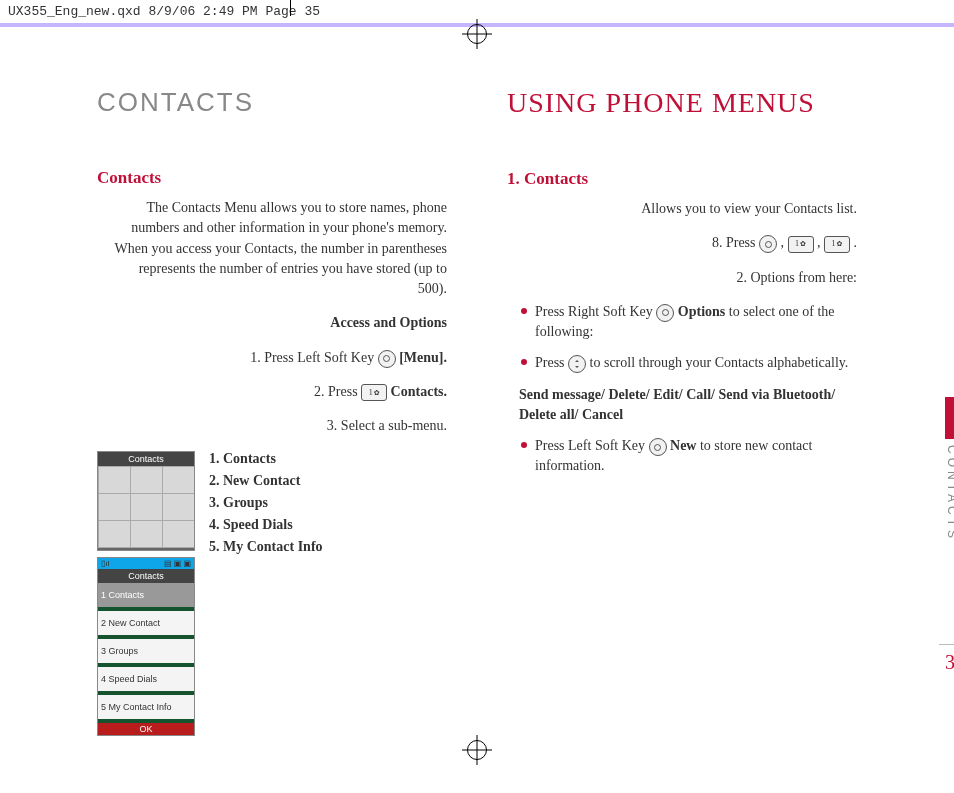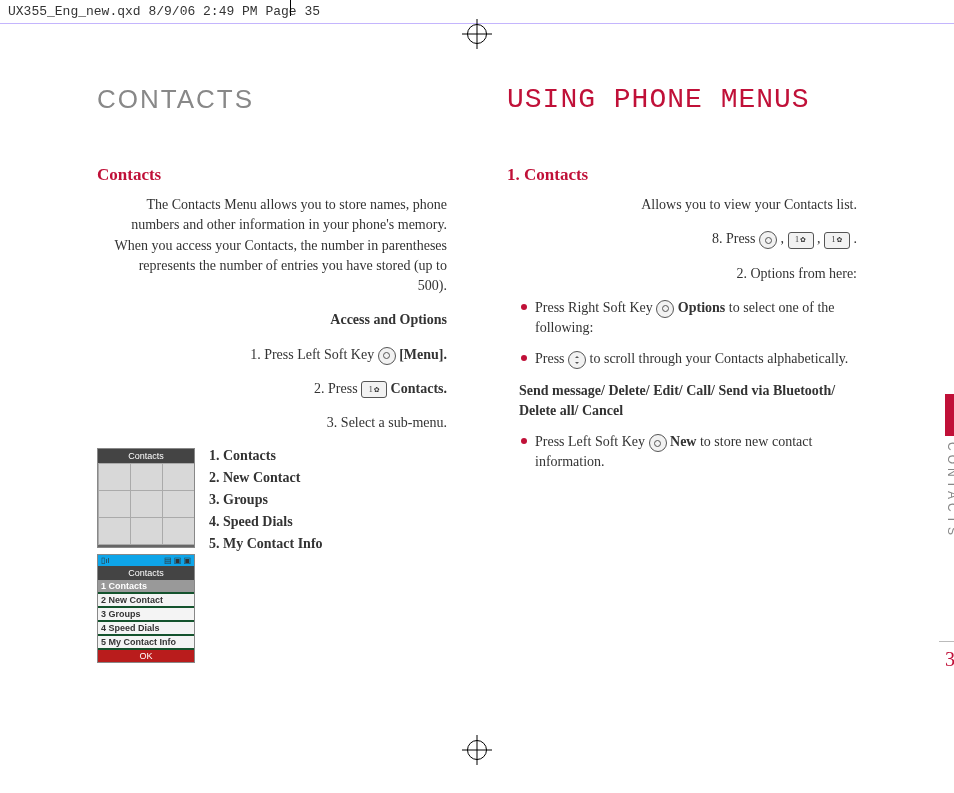--- a/index.html
+++ b/index.html
@@ -8,21 +8,21 @@
     font-family: Georgia, 'Times New Roman', serif;
     color: #333;
     background: #fff;
     width: 954px;
     position: relative;
   }
   .header-line {
     font-family: 'Courier New', monospace;
     font-size: 13px;
     padding: 4px 8px;
-    border-bottom: 1px solid #c4b5fd;
+    border-bottom: 4px solid #c4b5fd;
     position: relative;
   }
   .header-line::after {
     content: "";
     position: absolute;
     left: 290px;
     top: 0;
     width: 1px;
     height: 16px;
     background: #000;
@@ -40,21 +40,21 @@
   }
   .left-title {
     font-family: 'Helvetica Neue', Arial, sans-serif;
     font-weight: 300;
     font-size: 26px;
     letter-spacing: 2px;
     color: #888;
     margin-bottom: 50px;
   }
   .right-title {
-    font-family: Liberation Mono, monospace;
+    font-family: Liberation Serif, serif;
     font-weight: 300;
     font-size: 28px;
     letter-spacing: 1px;
     color: #c01038;
     margin-bottom: 50px;
   }
   .subhead-red {
     font-family: Georgia, serif;
     font-size: 17px;
     font-weight: bold;
@@ -107,25 +107,24 @@
     padding:1px 3px;
     display:flex;
     justify-content:space-between;
     color:#333;
   }
   .ps-list {
     background: #f4f4f4;
     font-size: 9px;
   }
   .ps-item {
-    padding: 1px 3px;
-    border-bottom: 2px solid #14532d;
+    padding: 7px 3px;
+    border-bottom: 4px solid #14532d;
     white-space: nowrap;
     overflow: hidden;
-    font-weight: bold;
   }
   .ps-item.sel { background:#999; color:#fff;}
   .ps-footer {
     background:#b91c1c; color:#fff;
     font-size:9px;
     display:flex;
     justify-content:space-around;
     padding:1px 2px;
   }
   .submenu-list {

